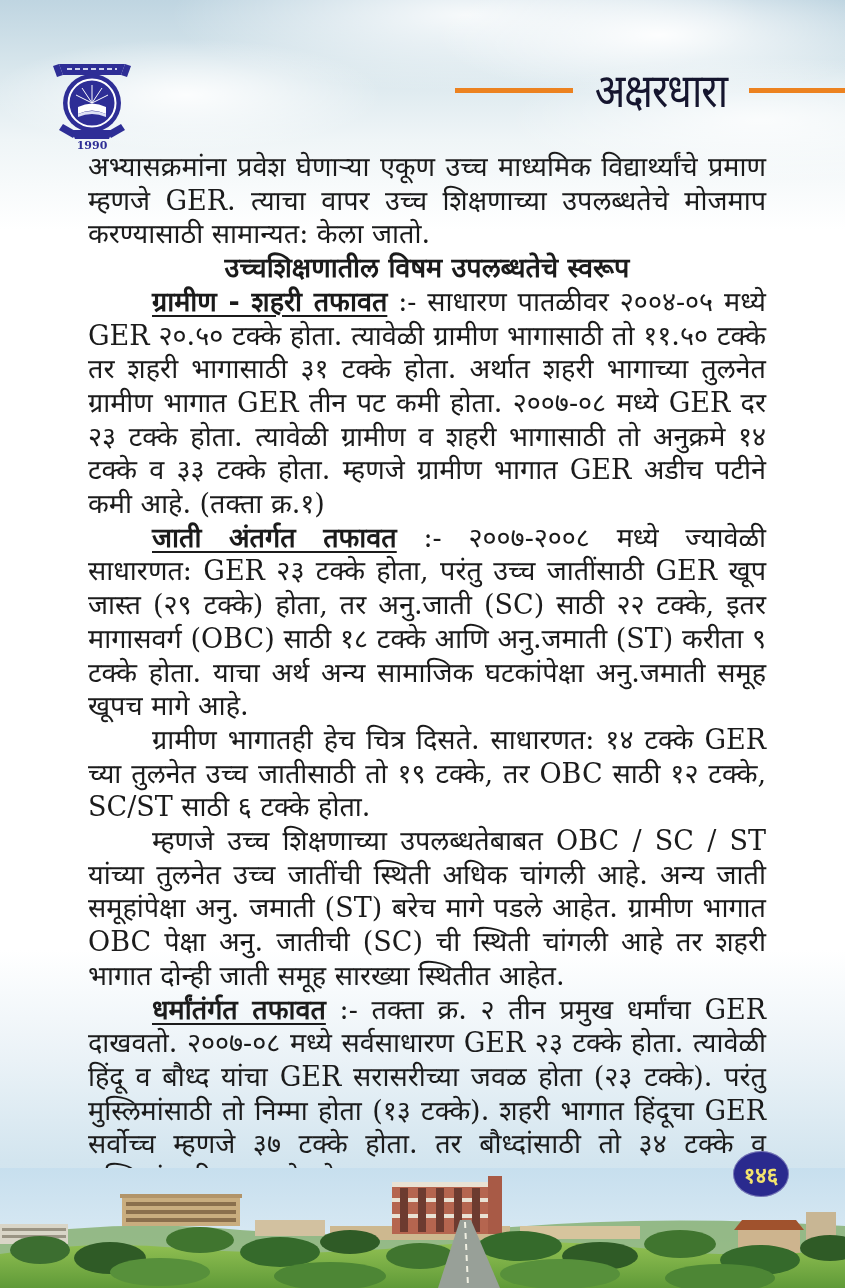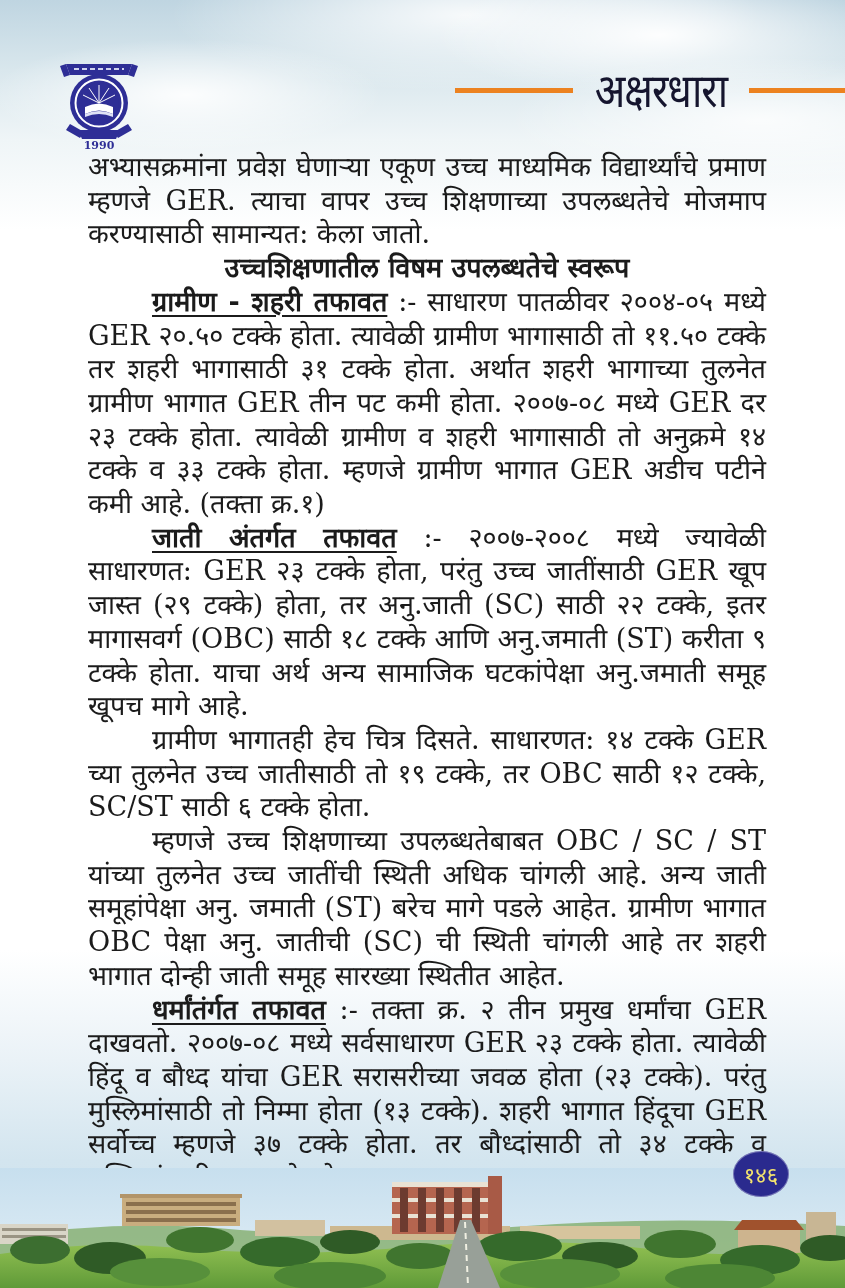--- a/index.html
+++ b/index.html
@@ -8,40 +8,40 @@
   .page{position:absolute;inset:0;
     background:
       radial-gradient(ellipse 320px 90px at 78% 35px, rgba(255,255,255,.95), rgba(255,255,255,0) 70%),
       radial-gradient(ellipse 280px 80px at 22% 95px, rgba(255,255,255,.9), rgba(255,255,255,0) 70%),
       radial-gradient(ellipse 420px 110px at 55% 15px, rgba(255,255,255,.85), rgba(255,255,255,0) 70%),
       radial-gradient(ellipse 360px 90px at 90% 120px, rgba(255,255,255,.8), rgba(255,255,255,0) 70%),
       linear-gradient(180deg,#bfd5e1 0px,#d9e7ed 70px,#eff5f7 140px,#ffffff 230px,
                       #ffffff 950px,#eaf2f7 1060px,#d3e5ef 1160px,#c9dfeb 1288px);
   }
   
-  .logo{position:absolute;left:56px;top:58px;width:86px;height:94px;}
+  .logo{position:absolute;left:49px;top:58px;width:86px;height:94px;}
   
   .header{position:absolute;top:50px;left:455px;right:0;height:80px;
           display:flex;align-items:center;gap:16px;}
   .rule{height:5px;background:#ec8220;}
   .rule-left{flex:1;}
   .rule-right{width:96px;}
   .masthead{margin:0 6px;font-size:40px;line-height:1;color:#15152e;
             letter-spacing:-1px;transform:scaleY(1.18);white-space:nowrap;}
   
   .body-text{position:absolute;top:150px;left:88px;width:678px;color:#1b1b1b;}
   .body-text p,.body-text h2{margin:0;font-size:27px;line-height:33.7px;
             text-align:justify;font-weight:normal;}
   .body-text h2{font-weight:bold;text-align:center;}
   .indent{text-indent:64px;}
   .lead{font-weight:bold;text-decoration:underline;text-underline-offset:4px;}
   
   .page-badge{position:absolute;left:733px;top:1151px;width:56px;height:46px;
       background:#2a2a8e;border-radius:50%;display:flex;align-items:center;
-      justify-content:center;color:#f3e36e;font-size:22px;font-weight:normal;
+      justify-content:center;color:#f3e36e;font-size:22px;font-weight:bold;
       z-index:5;box-shadow:0 0 0 1px rgba(255,255,255,.35) inset;}
   
   .photo{position:absolute;left:0;bottom:0;width:845px;height:120px;display:block;}
 </style>
 </head>
 <body>
 
 <div class="page">
 
   <div class="logo">

